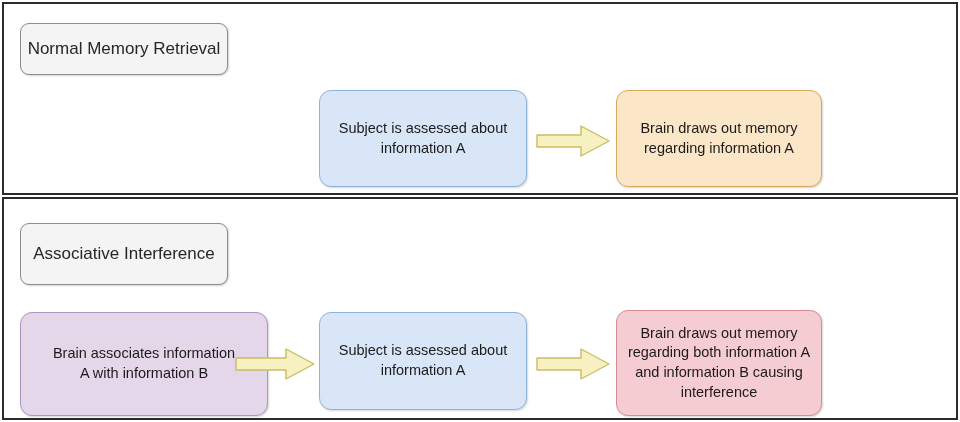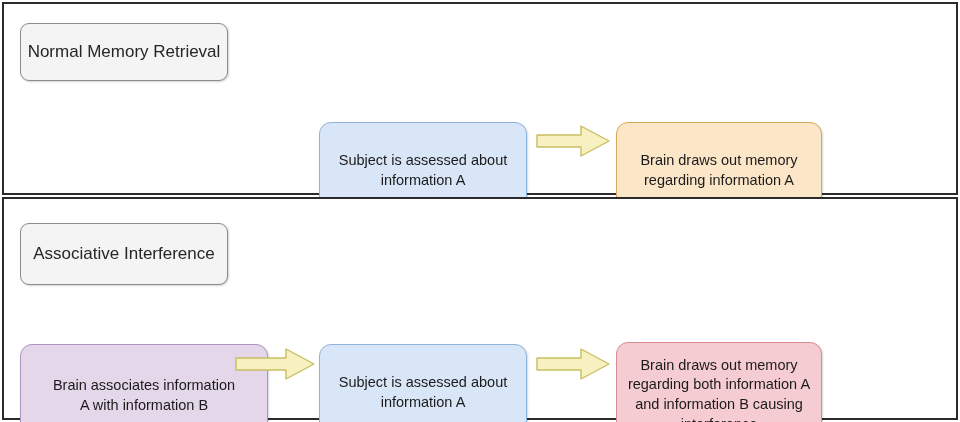--- a/index.html
+++ b/index.html
@@ -49,21 +49,21 @@
     text-align: center;
     color: #262626;
     font-size: 17px;
     line-height: 1.35;
     box-shadow: 1px 1px 2px rgba(0,0,0,0.18);
   }
   .section-label.top {
     left: 16px;
     top: 19px;
     width: 208px;
-    height: 58px;
+    height: 52px;
   }
   .section-label.bottom {
     left: 16px;
     top: 24px;
     width: 208px;
     height: 62px;
     font-size: 17px;
   }
 
   
@@ -73,21 +73,20 @@
     box-sizing: border-box;
     display: flex;
     align-items: center;
     justify-content: center;
     text-align: center;
     padding: 4px 8px;
     color: #1b1b1b;
     font-size: 14.5px;
     line-height: 1.35;
     box-shadow: 1px 1px 2px rgba(0,0,0,0.16);
-    margin-top: 32px;
   }
   .node .txt { display: block; white-space: pre-line; }
 
   .node.blue   { background: #d9e6f7; border: 1px solid #8fb4d9; }
   .node.orange { background: #fce6c8; border: 1px solid #d8a85a; }
   .node.purple { background: #e4d7ea; border: 1px solid #b094c0; }
   .node.pink   { background: #f6ccd3; border: 1px solid #d98a97; }
 
   
   .n-blue-1   { left: 315px; top: 86px; width: 208px; height: 97px; }

